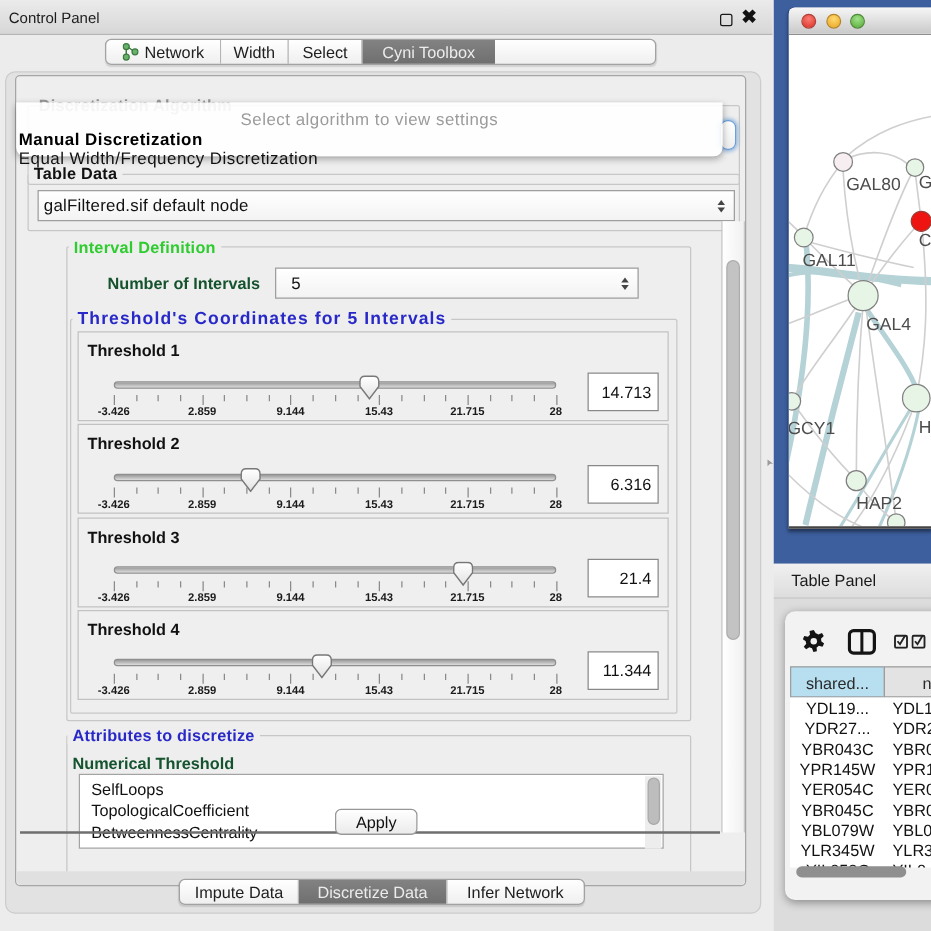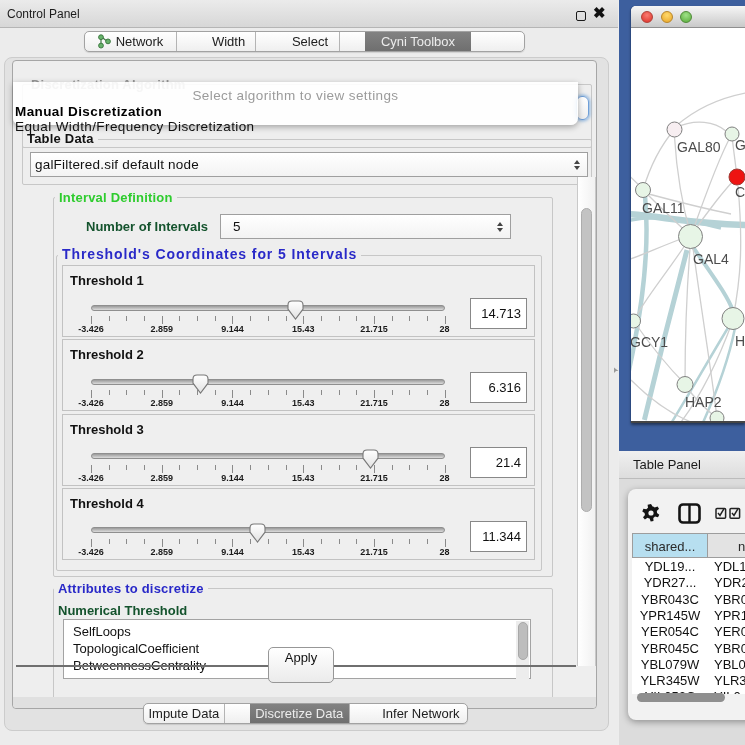--- a/index.html
+++ b/index.html
@@ -10,21 +10,21 @@
 #cpwin { left:0; top:0; width:618px; height:745px; background:#ececec; }
 #cptitle { left:0; top:0; width:618px; height:28px;
   background:linear-gradient(#ebebeb,#d7d7d7); border-bottom:1px solid #b5b5b5;
   font-size:12px; color:#1c1c1c; line-height:28px; padding-left:7px; }
 #icoMin { left:576px; top:11px; width:10px; height:10px; border:1.6px solid #1a1a1a; border-radius:2px; }
 #icoX { left:593px; top:4px; font-size:15px; font-weight:bold; color:#111; }
 
 
 .seg { height:21px; display:flex; border:1px solid #a2a2a2; border-radius:5px;
   background:linear-gradient(#ffffff,#efefef); font-size:13px; color:#202020;
-  box-shadow:0 1px 1px rgba(0,0,0,0.12);gap:25px; }
+  box-shadow:0 1px 1px rgba(0,0,0,0.12); }
 .seg span { display:flex; align-items:center; justify-content:center; border-right:1px solid #b4b4b4; height:100%; }
 .seg span:last-child { border-right:none; }
 .seg .sel { background:linear-gradient(#828282,#6f6f6f); color:#ececec; }
 .seg .first { border-radius:4px 0 0 4px; }
 .seg .last { border-radius:0 4px 4px 0; }
 
 #panelB { left:4px; top:57px; width:605px; height:674px; background:#e2e2e2;
   border:1px solid #cccccc; border-radius:8px; }
 #panelC { left:12px; top:60px; width:585px; height:649px; background:#eeeeee;
   border:1px solid #a6a6a6; border-radius:4px; }
@@ -289,21 +289,21 @@
 <div class="abs" style="left:46px;top:433px;width:468px;height:60px;background:#fff;border:1px solid #a3a3a3;font-size:13px;color:#111;">
 <div style="padding:3px 0 0 9px;line-height:17px;">SelfLoops<br>TopologicalCoefficient<br>BetweennessCentrality</div>
 <div style="position:absolute;right:1px;top:1px;width:13px;height:58px;background:#ededed;"></div>
 <div style="position:absolute;right:2.5px;top:2px;width:10px;height:38px;background:#bdbdbd;border:1px solid #a8a8a8;border-radius:5px;"></div>
 </div>
 </div>
 <div class="abs" style="left:16px;top:665px;width:560px;height:2px;background:#6f6f6f;"></div>
 <div class="abs" id="vsb">
     <div class="th"></div>
   </div>
-<div class="btn" style="left:268px;top:647px;width:66px;height:36px;line-height:20px;">Apply</div>
+<div class="btn" style="left:268px;top:647px;width:66px;height:21px;line-height:20px;">Apply</div>
 <div class="abs" style="left:13px;top:697px;width:583px;height:11px;background:#e0e0e0;border-radius:0 0 4px 4px;"></div>
 <div class="abs seg" style="left:143px; top:703px; width:325px;">
 <span class="first" style="width:96px">Impute Data</span>
 <span class="sel" style="width:119px">Discretize Data</span>
 <span class="last" style="width:110px">Infer Network</span>
 </div>
 <div class="abs" id="bluebg"></div>
 <div class="abs" id="netwin"></div>
 <div class="abs" style="left:631px;top:6px;width:114px;height:22px;background:linear-gradient(#f6f6f6,#c9c9c9);border-bottom:1px solid #8f8f8f;border-radius:5px 0 0 0;"></div>
 <div class="tl abs" style="left:641px;top:11px;background:radial-gradient(circle at 50% 32%, #f97c72, #dc2f26);border:1px solid #b04038;"></div>

